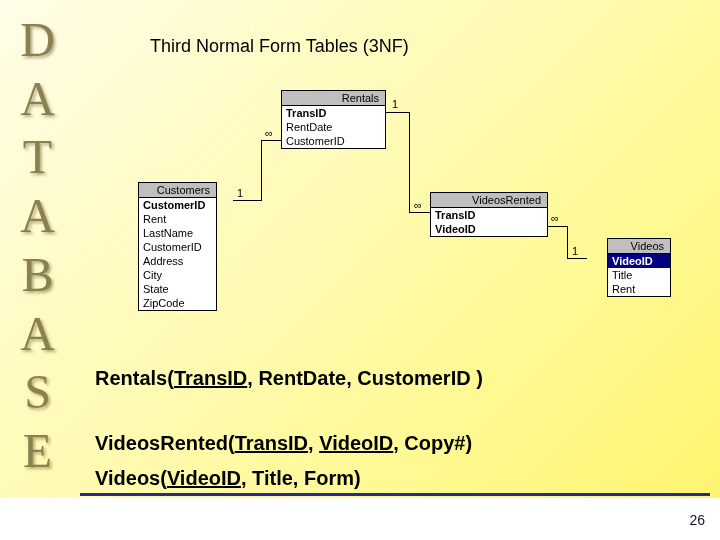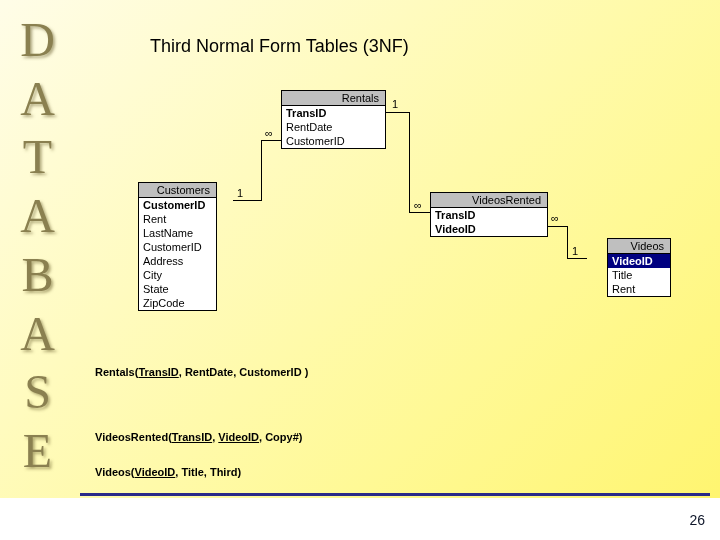--- a/index.html
+++ b/index.html
@@ -12,21 +12,21 @@
 .tblbox .hdr{background:#bfbfbf;border-bottom:1px solid #000;padding:1px 6px;text-align:right}
 .tblbox .row{padding:0 4px;line-height:14px;white-space:nowrap}
 .tblbox .pk{font-weight:bold}
 .tblbox .sel{background:#000080;color:#fff}
 #t-rentals{left:281px;top:90px;width:105px}
 #t-customers{left:138px;top:182px;width:79px}
 #t-videosrented{left:430px;top:192px;width:118px}
 #t-videos{left:607px;top:238px;width:64px}
 .conn{position:absolute;background:#000}
 .lbl{position:absolute;font-size:11px}
-.notation{position:absolute;left:95px;font-size:11px;font-weight:bold;line-height:1.3}
+.notation{position:absolute;left:95px;font-size:20px;font-weight:bold;line-height:1.3}
 .notation u{text-decoration:underline}
 #n1{top:365px}
 #n2{top:397px}
 #n3{top:430px}
 #n4{top:465px}
 .rule{position:absolute;left:80px;top:493px;width:630px;height:3px;background:#2a2a88}
 .pagenum{position:absolute;right:15px;bottom:12px;font-size:14px;color:#0f172a}
 </style>
 </head>
 <body>
@@ -90,17 +90,17 @@
  <div class="lbl" style="left:414px;top:199px">∞</div>
 
  <div class="conn" style="left:548px;top:226px;width:19px;height:1px"></div>
  <div class="conn" style="left:567px;top:226px;width:1px;height:32px"></div>
  <div class="conn" style="left:567px;top:258px;width:20px;height:1px"></div>
  <div class="lbl" style="left:551px;top:212px">∞</div>
  <div class="lbl" style="left:572px;top:245px">1</div>
 
  <div id="n1" class="notation"><span>Rentals(</span><u>TransID</u><span>, RentDate, CustomerID )</span></div>
  <div id="n3" class="notation"><span>VideosRented(</span><u>TransID</u><span>, </span><u>VideoID</u><span>, Copy#)</span></div>
- <div id="n4" class="notation"><span>Videos(</span><u>VideoID</u><span>, Title, Third)</span></div>
+ <div id="n4" class="notation"><span>Videos(</span><u>VideoID</u><span>, Title, Form)</span></div>
 </div>
 
 <div class="rule"></div>
 <div class="pagenum">26</div>
 
 </body></html>

